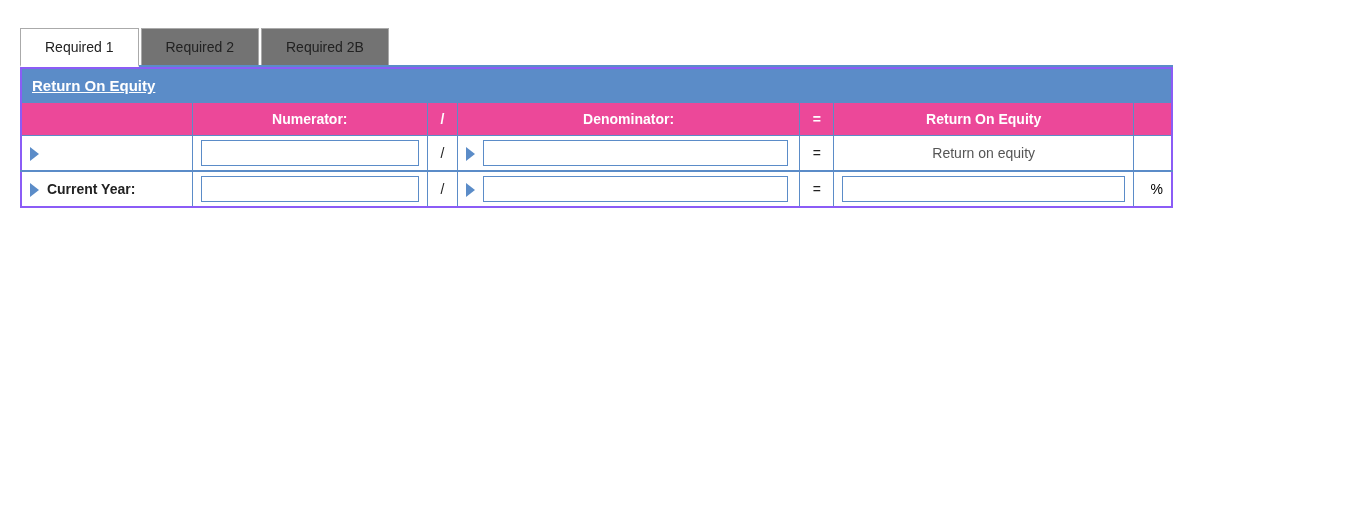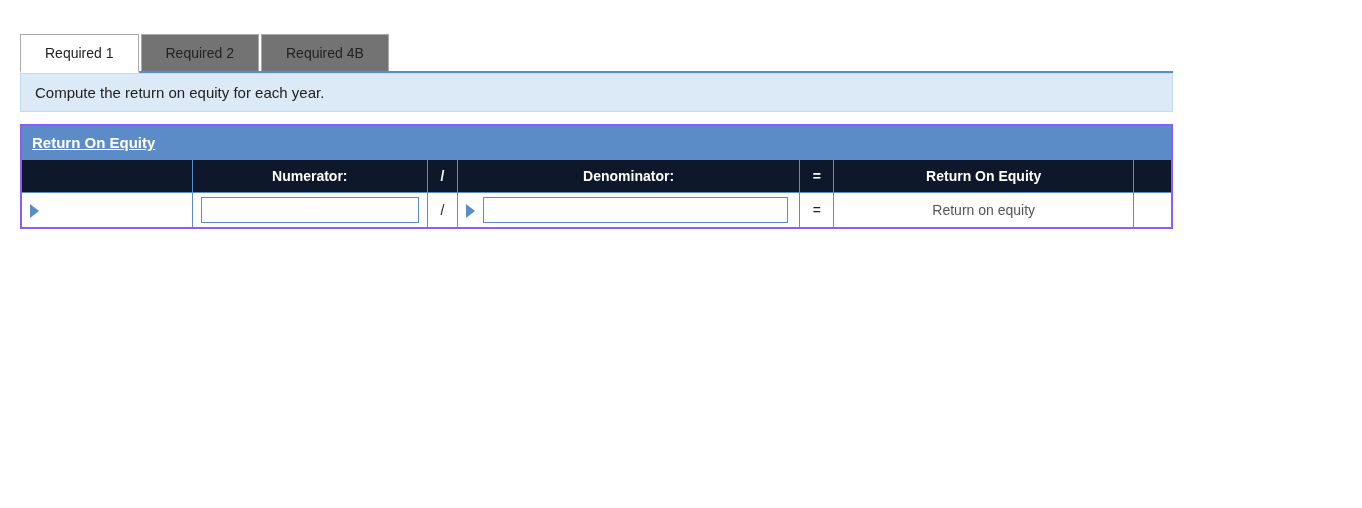--- a/index.html
+++ b/index.html
@@ -11,22 +11,21 @@
     body {
       font-family: Arial, sans-serif;
       font-size: 14px;
       background: #fff;
       width: 1362px;
       min-height: 508px;
     }
 
     .page-container {
       width: 1193px;
-      padding: 6px 20px;
-      margin-top: 28px;
+      padding: 28px 20px;
     }
 
     
     .tabs-container {
       display: flex;
       border-bottom: 2px solid #5b8cc8;
       margin-bottom: 0;
     }
 
     .tab {
@@ -82,21 +81,21 @@
 
     .header-title {
       font-weight: bold;
       text-decoration: underline;
       color: #fff;
       font-size: 15px;
     }
 
     
     .header-row-2 {
-      background: #0f172a;
+      background: #ec4899;
     }
 
     .header-row-2 td {
       font-weight: bold;
       color: #fff;
       text-align: center;
       padding: 8px 10px;
     }
 
     
@@ -176,26 +175,23 @@
     .col-percent { width: 36px; }
   </style>
 </head>
 <body>
 
 <div class="page-container">
 
   <div class="tabs-container">
     <div class="tab active">Required 1</div>
     <div class="tab">Required 2</div>
-    <div class="tab">Required 4B</div>
+    <div class="tab">Required 2B</div>
   </div>
 
-  <div class="instruction-bar">
-    <span>Compute the return on equity for each year.</span>
-  </div>
 
   <table class="main-table">
     <colgroup>
       <col class="col-label">
       <col class="col-numerator">
       <col class="col-slash">
       <col class="col-denominator">
       <col class="col-equals">
       <col class="col-return">
       <col class="col-percent">
@@ -239,17 +235,38 @@
           <span class="triangle-indicator"></span>
           <input type="text" class="cell-input" style="width: calc(100% - 20px);">
         </td>
         <td class="equals-cell">=</td>
         <td class="return-value-cell">
           <span>Return on equity</span>
         </td>
         <td></td>
       </tr>
 
+      <tr class="data-row" style="border-top: 2px solid #5b8cc8;">
+        <td>
+          <span class="triangle-indicator"></span>
+          <span class="row-label">Current Year:</span>
+        </td>
+        <td>
+          <input type="text" class="cell-input" style="">
+        </td>
+        <td class="divider-cell">/</td>
+        <td>
+          <span class="triangle-indicator"></span>
+          <input type="text" class="cell-input" style="width: calc(100% - 20px);">
+        </td>
+        <td class="equals-cell">=</td>
+        <td>
+          <input type="text" class="cell-input" style="">
+        </td>
+        <td class="percent-cell">
+          <span>%</span>
+        </td>
+      </tr>
 
     </tbody>
   </table>
 
 </div>
 
 </body></html>

